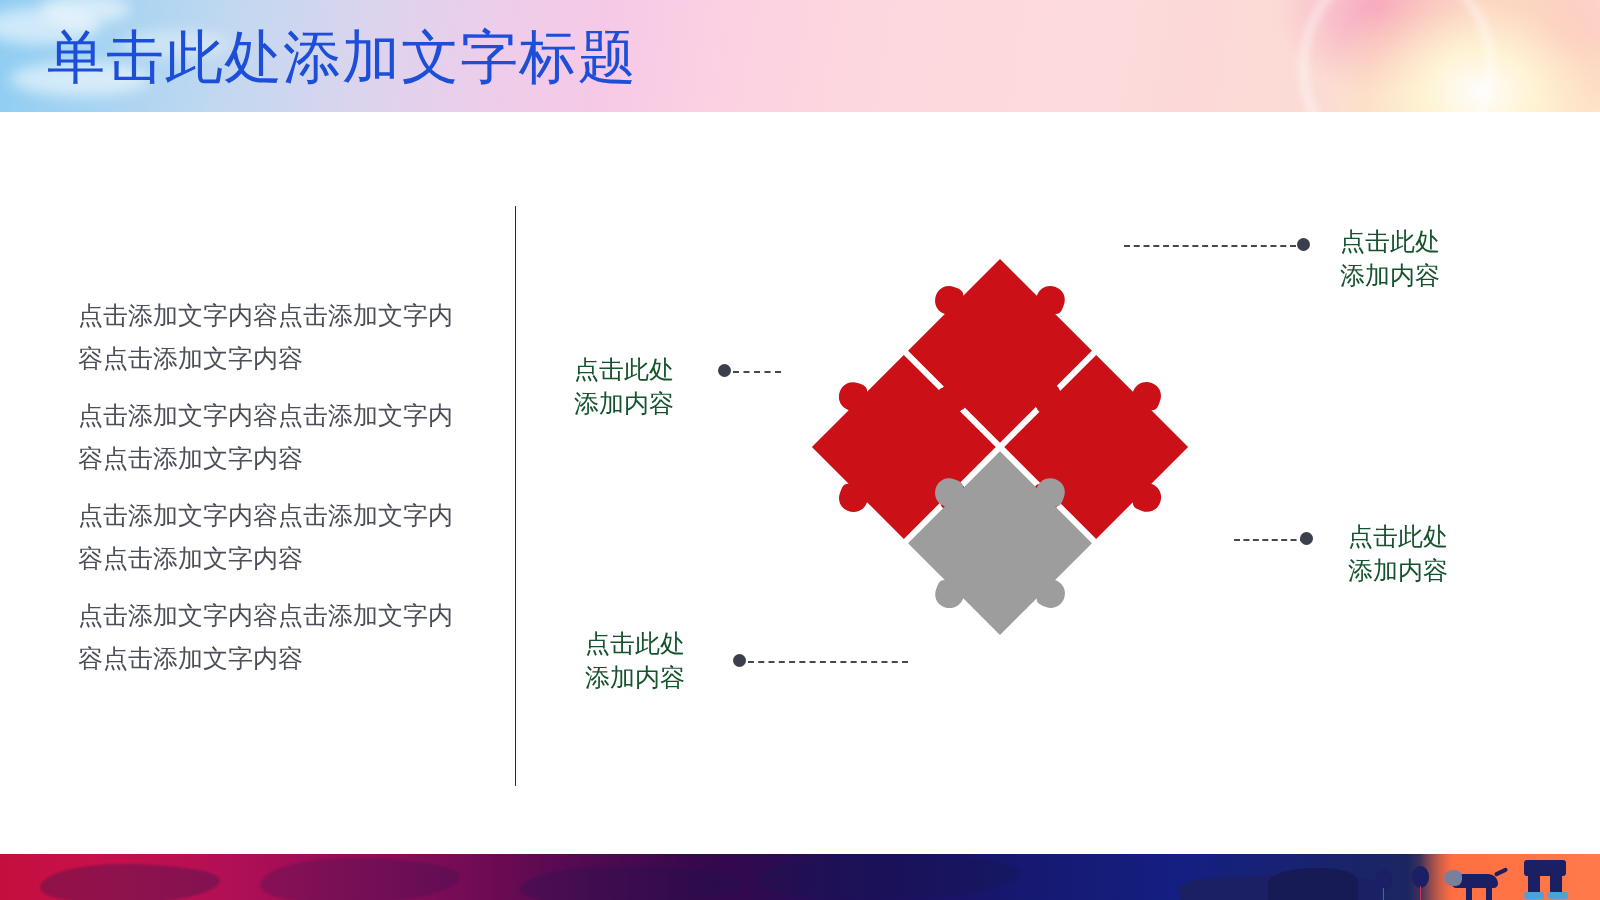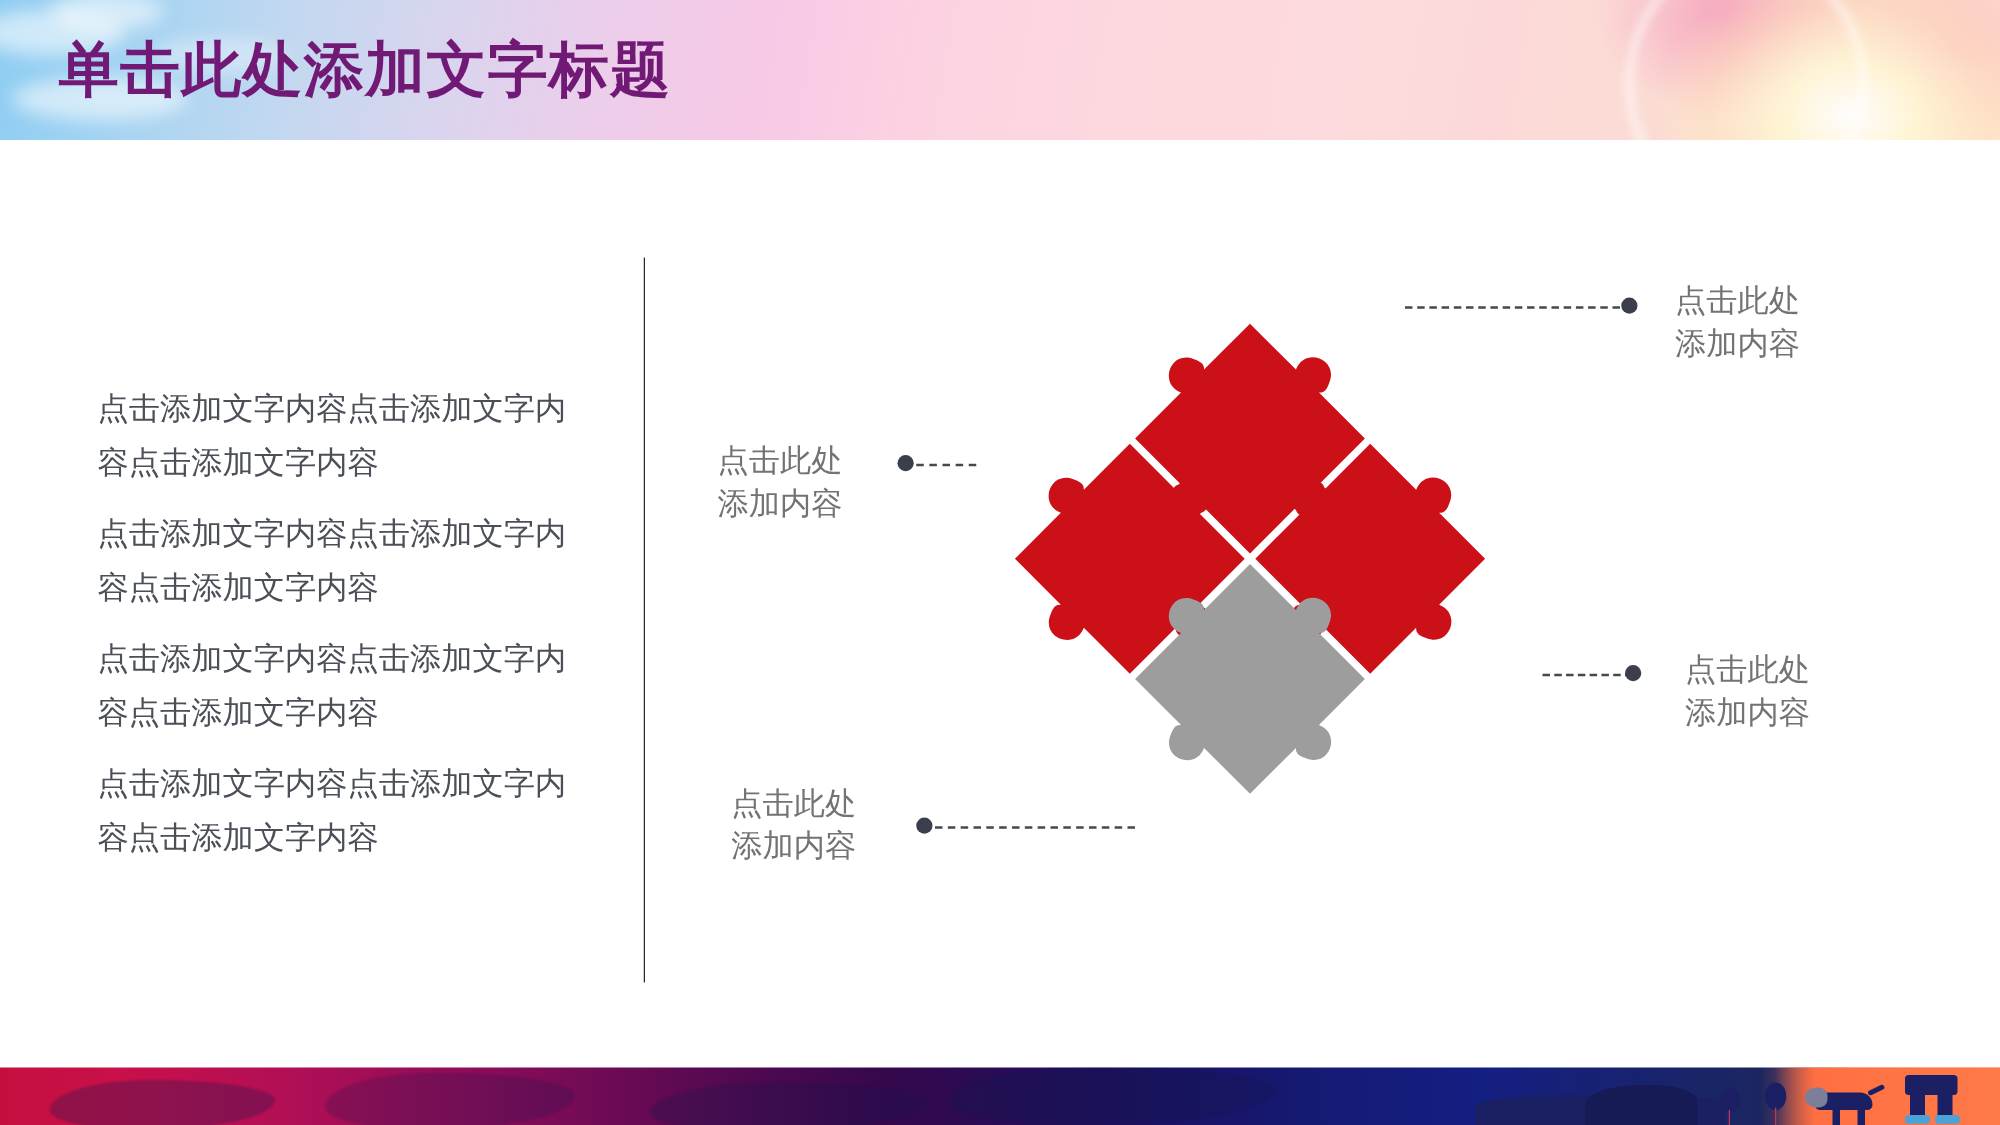--- a/index.html
+++ b/index.html
@@ -56,42 +56,42 @@
     left: 1300px; top: -40px;
     width: 180px; height: 200px;
     border-radius: 50%;
     border: 7px solid rgba(255,255,255,0.55);
     filter: blur(4px);
   }
   #title {
     position: absolute;
     left: 47px;
     top: 26px;
-    font-size: 48px;
-    font-weight: bold;
-    color: #701a75;
+    font-size: 58px;
+    font-weight: normal;
+    color: #1d4ed8;
     letter-spacing: 1px;
     line-height: 62px;
     white-space: nowrap;
   }
 
   
   #divider {
     position: absolute;
     left: 515px;
     top: 206px;
     width: 1px;
     height: 580px;
     background: #2a2a2a;
   }
 
   #left-text {
     position: absolute;
     left: 78px;
-    top: 306px;
+    top: 294px;
     width: 392px;
   }
   .para {
     font-size: 25px;
     line-height: 43px;
     color: #4b4f58;
     margin: 0 0 14px 0;
     text-align: left;
     letter-spacing: 0px;
   }
@@ -115,21 +115,21 @@
     width: 520px;
     height: 510px;
   }
   #puzzle-svg { display: block; }
 
   
   .callout {
     position: absolute;
     font-size: 25px;
     line-height: 34px;
-    color: #737373;
+    color: #14532d;
     white-space: nowrap;
   }
   .callout.right { text-align: left; }
   .callout.left  { text-align: left; }
 
   .dot {
     position: absolute;
     width: 13px;
     height: 13px;
     border-radius: 50%;

